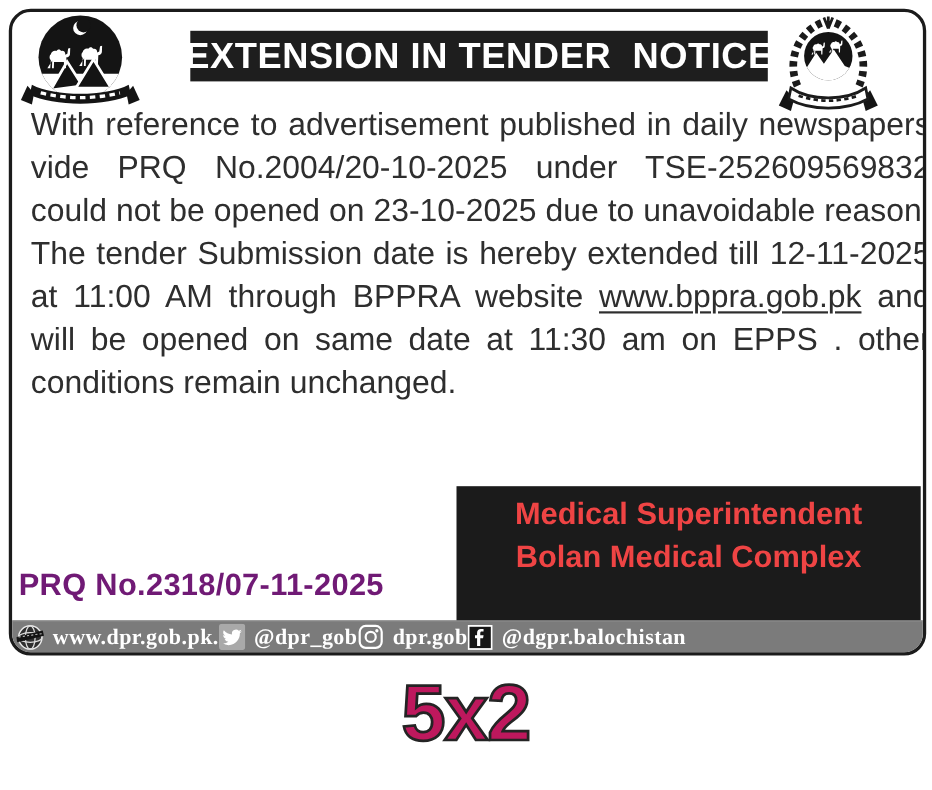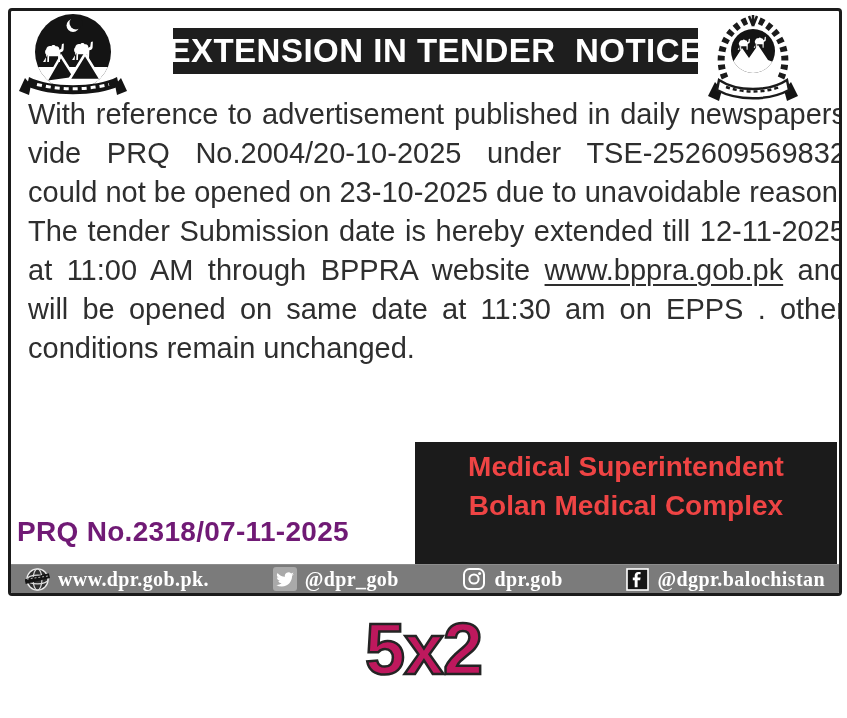--- a/index.html
+++ b/index.html
@@ -1,21 +1,21 @@
 <!DOCTYPE html>
 <html><head>
 <meta charset="utf-8">
 <style>
   * { margin:0; padding:0; box-sizing:content-box; }
   html,body { width:847px; height:718px; background:#fff; font-family:"Liberation Sans", sans-serif; }
   .stage { position:relative; width:847px; height:718px; background:#fff; overflow:hidden; }
 
   .ad-box {
     position:absolute; left:8px; top:8px; width:828px; height:582px;
-    border:3px solid #1b1b1b; border-radius:4px; background:#fff; overflow:hidden;
+    border:3px solid #1b1b1b; border-radius:20px; background:#fff; overflow:hidden;
   }
 
   .emblem-left { position:absolute; left:5px; top:1px; width:114px; height:92px; }
   .emblem-right { position:absolute; left:688px; top:3px; width:108px; height:96px; }
 
   .title-bar {
     position:absolute; left:162px; top:17px; width:525px; height:46px;
     background:#1e1e1e; color:#fff; display:flex; align-items:center; justify-content:center;
     font-weight:700; font-size:33px; letter-spacing:0.5px; white-space:pre;
   }
@@ -33,23 +33,23 @@
   }
 
   .prq {
     position:absolute; left:6px; top:505px;
     font-weight:700; font-size:28px; color:#701a75; letter-spacing:0.3px;
   }
 
   .footer-bar {
     position:absolute; left:0; right:0; bottom:0; height:28px;
     background:#7b7b7b; border-top:1px solid #8d8d8d;
-    display:flex; align-items:center; justify-content:space-between;
+    display:flex; align-items:center; justify-content:flex-start;
     font-family:"Liberation Serif", serif; font-weight:700; font-size:20px; color:#fff;
-    letter-spacing:0.4px; padding:0 14px;
+    letter-spacing:0.4px; padding:0 4px;
   }
   .footer-item { display:flex; align-items:center; gap:8px; }
   .footer-item svg { display:block; }
 
   .size-label {
     position:absolute; left:0; right:0; top:608px; text-align:center;
     font-weight:700; font-size:72px; color:#be185d; letter-spacing:-1px;
     -webkit-text-stroke:2.5px #242424;
   }
 </style>

